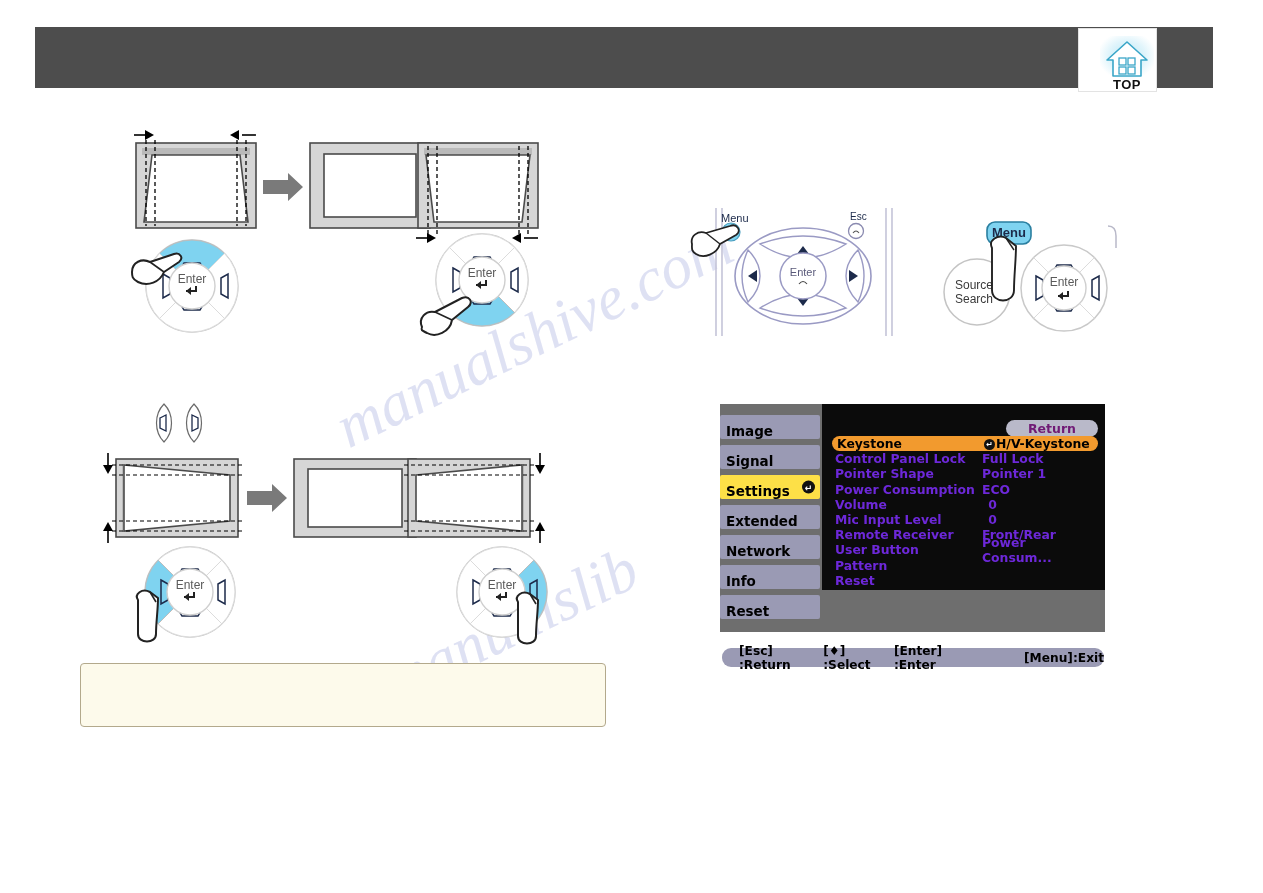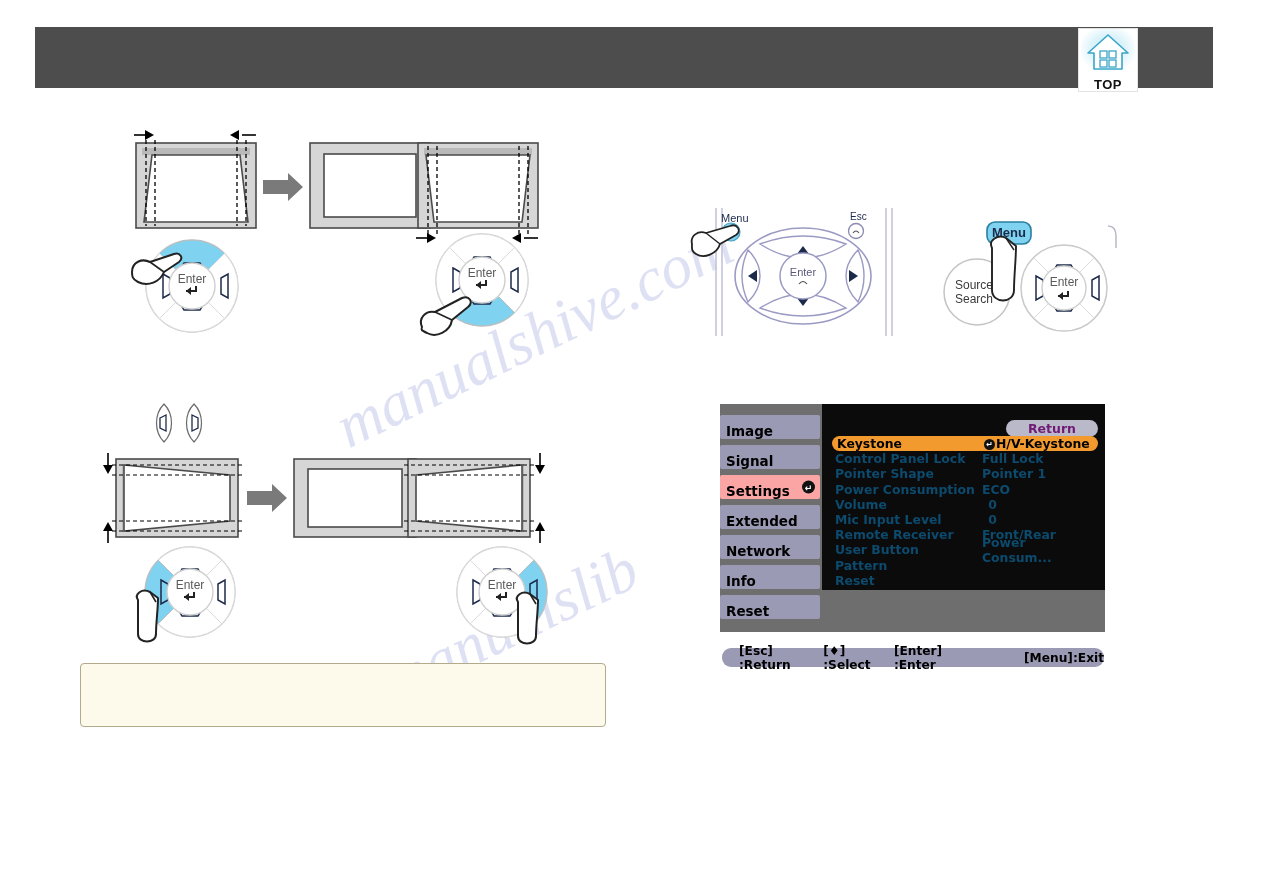--- a/index.html
+++ b/index.html
@@ -5,50 +5,50 @@
   html,body{margin:0;padding:0;background:#ffffff;}
   body{width:1263px;height:893px;position:relative;overflow:hidden;
        font-family:"Liberation Sans",sans-serif;}
 
   .abs{position:absolute;}
 
   
   #header-bar{left:35px;top:27px;width:1178px;height:61px;background:#4d4d4d;}
   #top-badge{left:1078px;top:28px;width:58px;height:62px;background:#ffffff;
              border:1px solid #e3e3e3;display:flex;flex-direction:column;
-             align-items:center;justify-content:space-between;}
+             align-items:center;justify-content:flex-end;padding-left:19px;}
   #top-badge .glow{width:54px;height:44px;display:block;}
   #top-badge .top-label{font-size:13px;font-weight:bold;color:#111;letter-spacing:.5px;
              line-height:13px;margin-top:-2px;}
 
   
   .wm{position:absolute;color:#bfc4e8;opacity:.5;font-style:italic;
       font-family:"Liberation Serif",serif;white-space:nowrap;
       pointer-events:none;user-select:none;}
   #wm1{left:318px;top:300px;font-size:62px;transform:rotate(-26deg);}
   #wm2{left:372px;top:590px;font-size:62px;transform:rotate(-26deg);}
 
   
   #osd{left:720px;top:404px;width:385px;height:228px;background:#6e6e6e;}
   #osd-sidebar{left:720px;top:415px;width:102px;height:210px;}
   .side-item{position:relative;width:100px;height:24px;margin-bottom:6px;
              background:#9a9ab4;color:#000;font-size:13.5px;font-weight:bold;
              display:flex;align-items:flex-end;padding-left:6px;box-sizing:border-box;
              border-radius:2px;font-family:"DejaVu Sans",sans-serif;}
-  .side-item.active{background:#fca5a5;}
+  .side-item.active{background:#fde047;}
   .side-item .ent{position:absolute;right:5px;top:50%;transform:translateY(-50%);
              width:13px;height:13px;border-radius:50%;background:#111;color:#fff;
              font-size:9px;display:flex;align-items:center;justify-content:center;}
   #osd-panel{left:822px;top:404px;width:283px;height:186px;background:#0b0b0b;}
   #return-btn{left:1006px;top:420px;width:92px;height:17px;background:#b9b9c9;
              border-radius:9px;color:#701a75;font-size:12.5px;font-weight:bold;
              display:flex;align-items:center;justify-content:center;
              font-family:"DejaVu Sans",sans-serif;}
   #osd-rows{left:832px;top:436px;width:266px;}
-  .osd-row{height:15.2px;display:flex;align-items:center;color:#0c4a6e;
+  .osd-row{height:15.2px;display:flex;align-items:center;color:#6d28d9;
            font-size:12.4px;font-weight:bold;font-family:"DejaVu Sans",sans-serif;
            position:relative;}
   .osd-row.sel{background:#f29a2e;color:#000;border-radius:8px;padding-left:2px;}
   .osd-row .lbl{width:150px;padding-left:3px;box-sizing:border-box;}
   .osd-row .val{flex:1;text-align:left;}
   .osd-row .val.ctr{text-align:center;padding-right:95px;}
   .osd-row .entdot{display:inline-block;width:11px;height:11px;border-radius:50%;
            background:#111;color:#fff;font-size:8px;line-height:11px;text-align:center;
            vertical-align:middle;margin-right:1px;}
   #status-bar{left:722px;top:648px;width:382px;height:19px;background:#9a9ab4;

